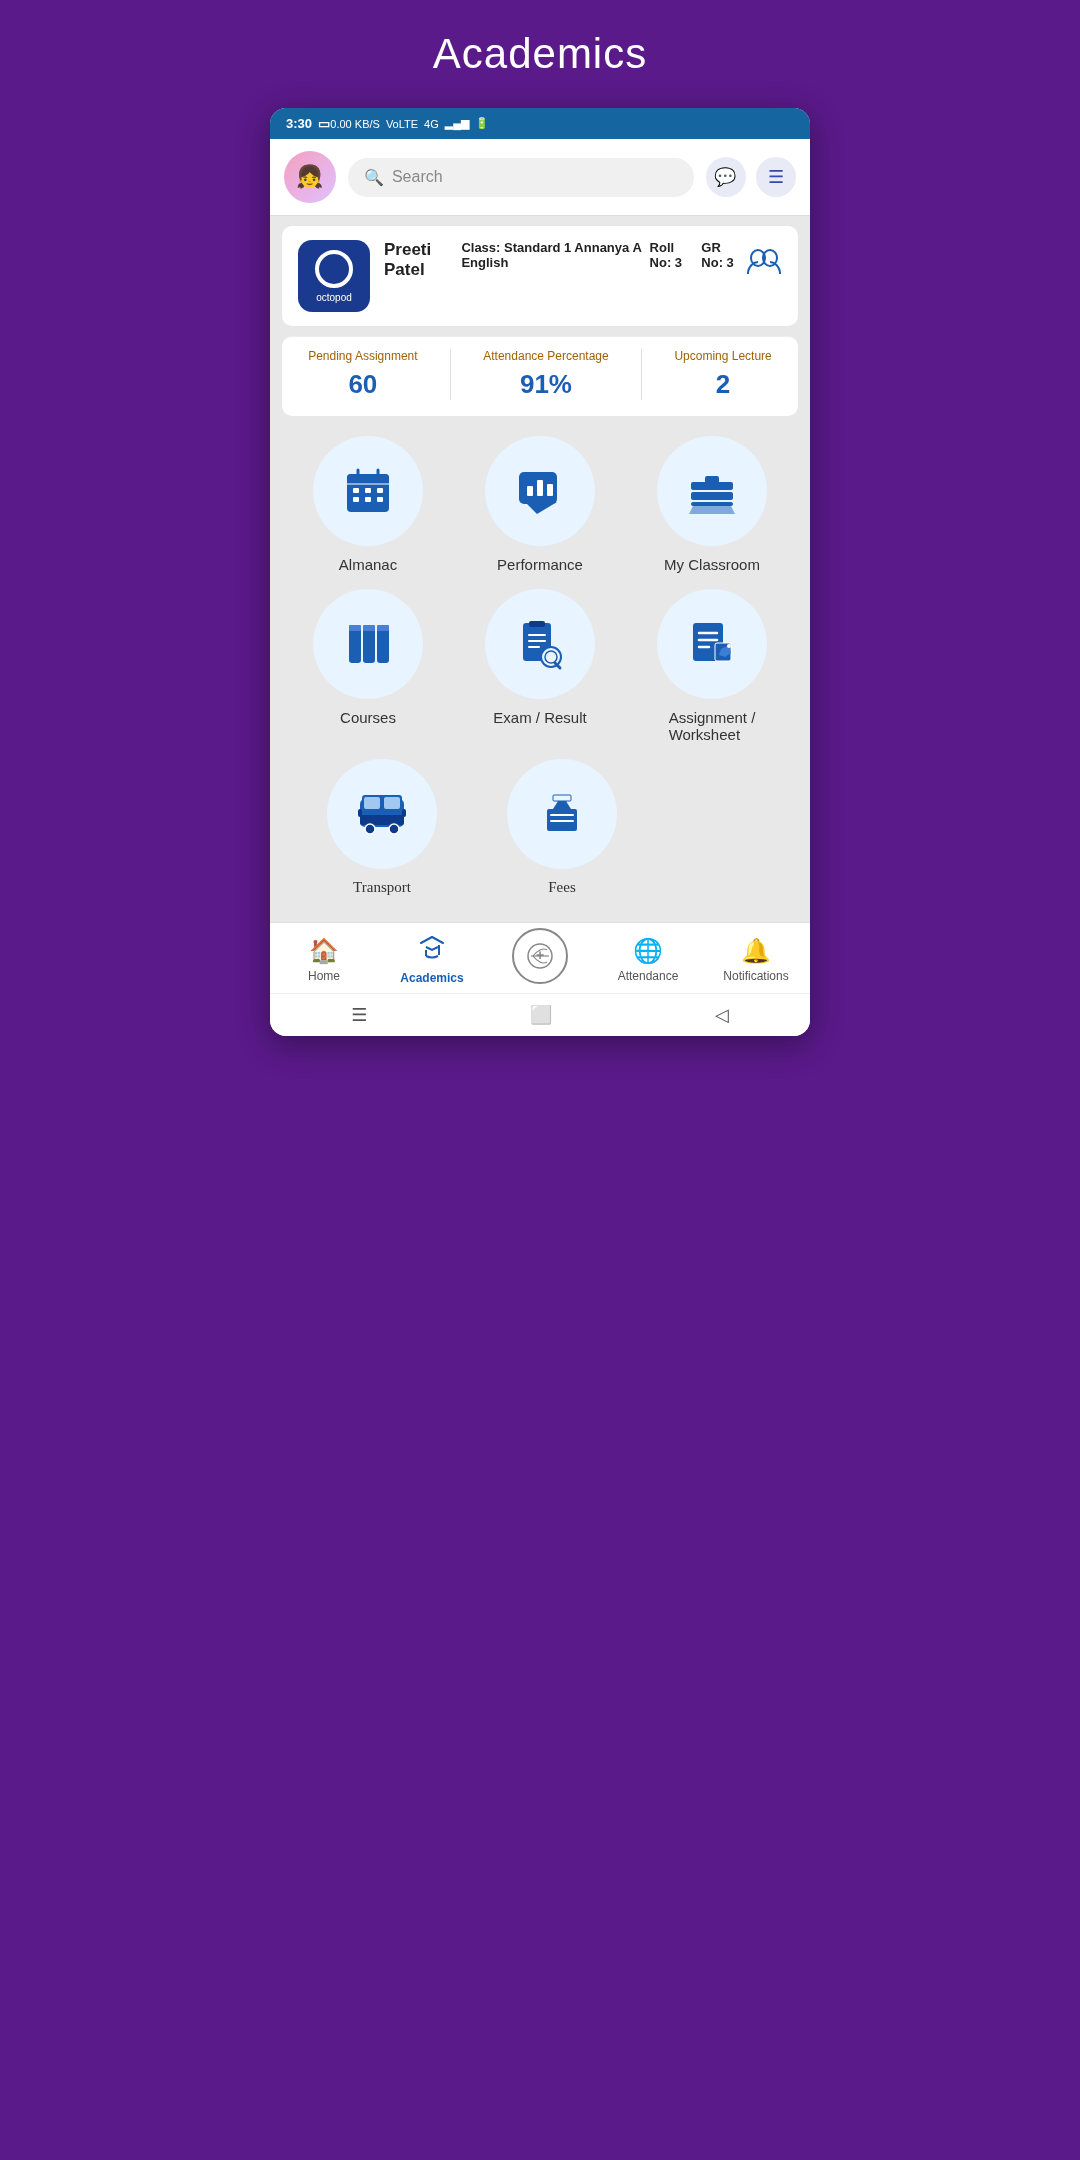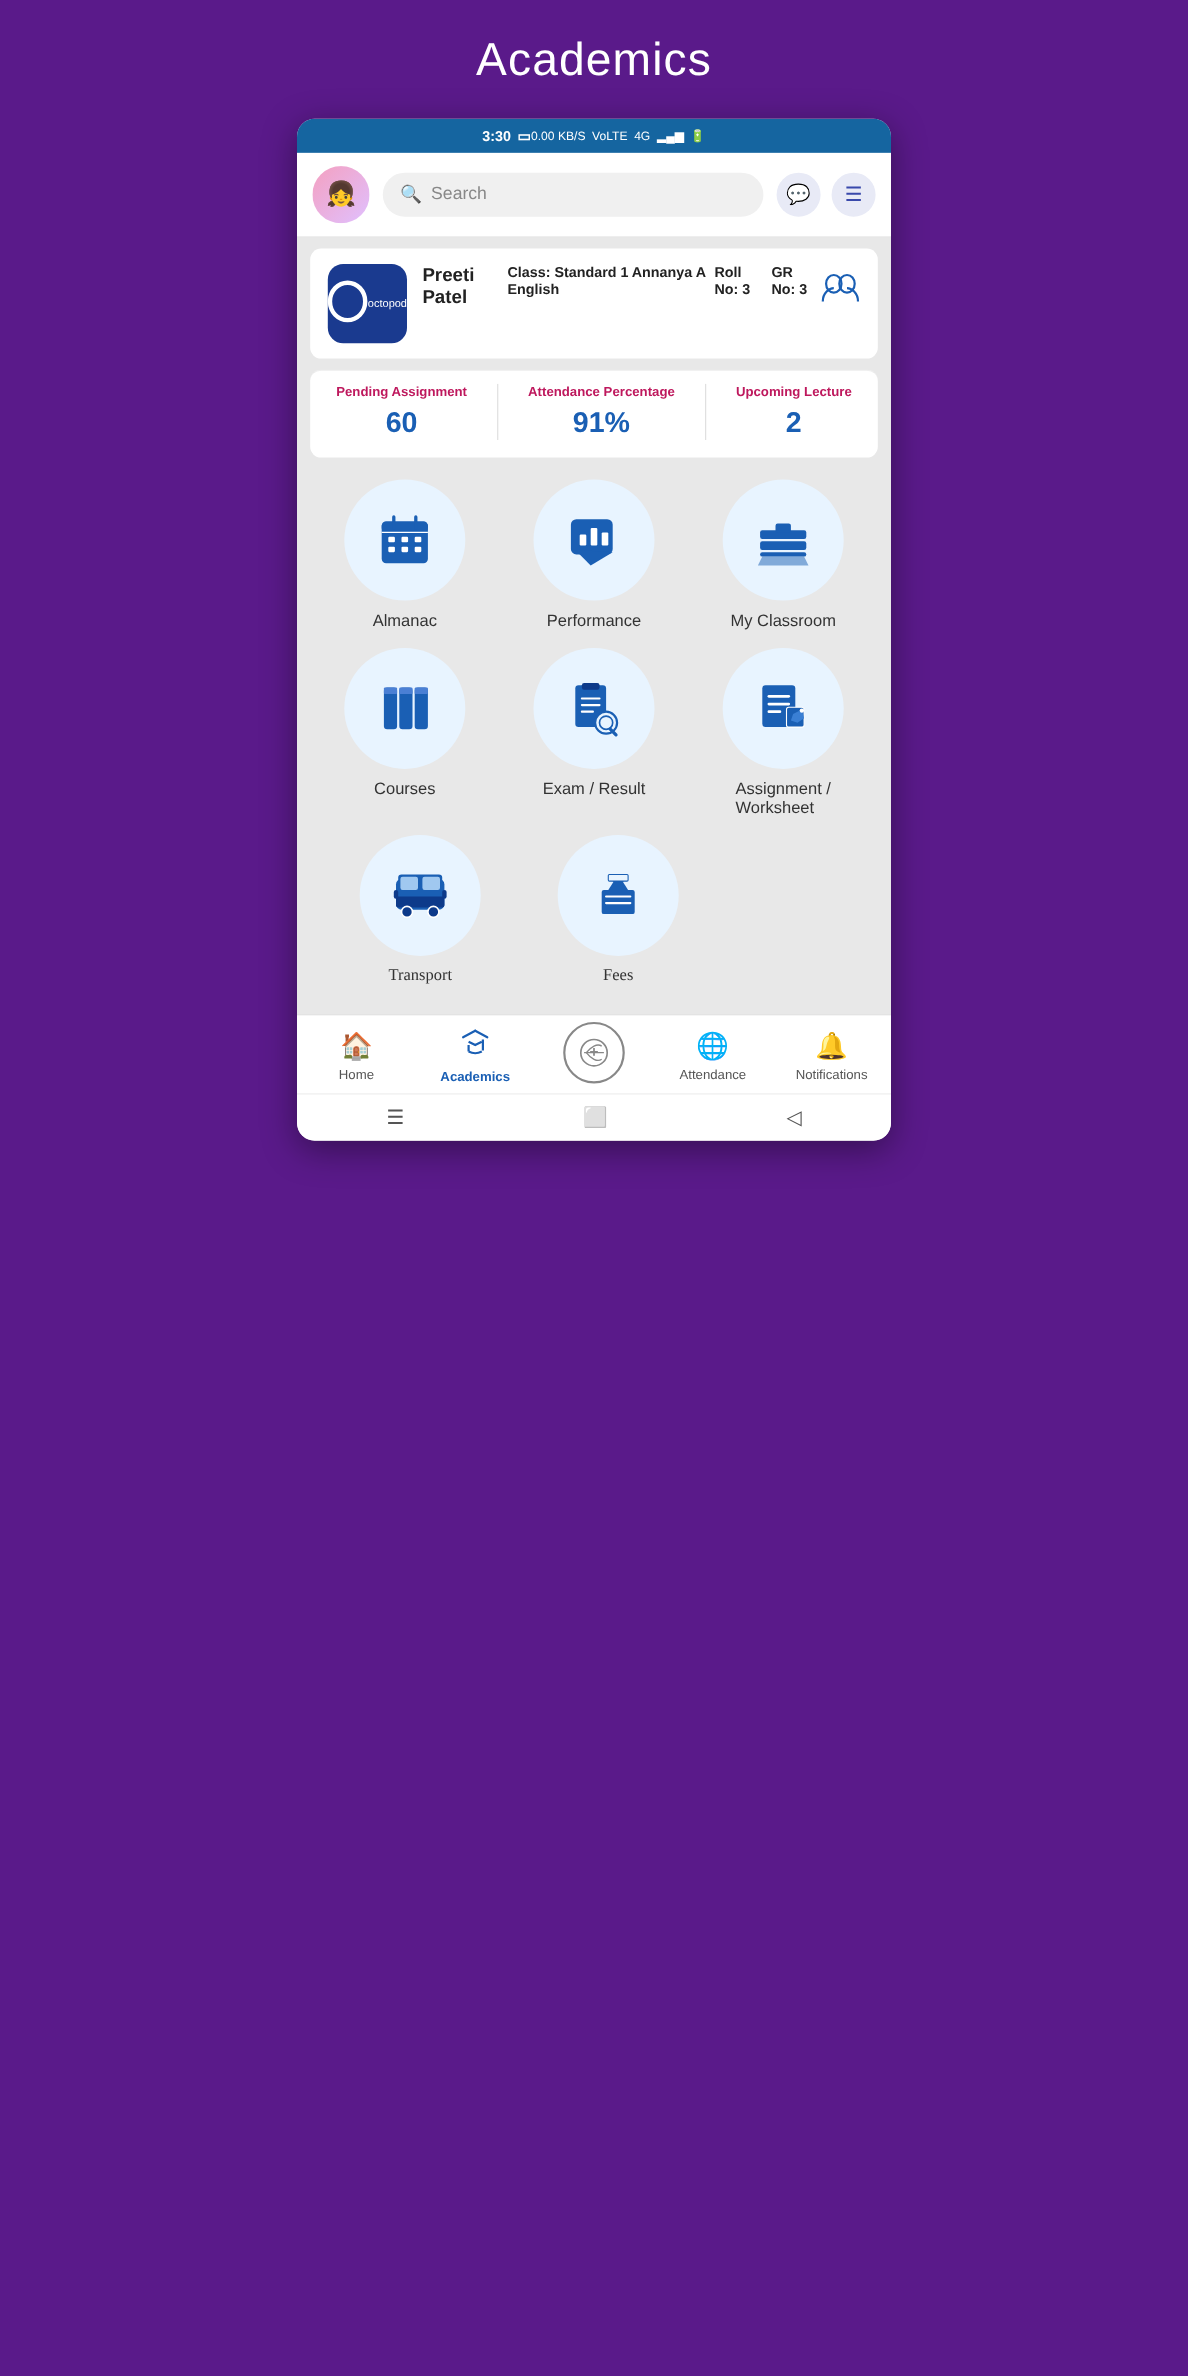--- a/index.html
+++ b/index.html
@@ -25,21 +25,21 @@
       background: #e8e8e8;
       border-radius: 16px;
       overflow: hidden;
       box-shadow: 0 8px 32px rgba(0,0,0,0.4);
     }
     
     .status-bar {
       background: #1565a0;
       color: white;
       display: flex;
-      justify-content: center;
+      justify-content: flex-start;
       align-items: center;
       padding: 8px 16px;
       font-size: 13px;
     }
     .status-left { font-weight: bold; display: flex; align-items: center; gap: 6px; }
     .status-right { display: flex; align-items: center; gap: 6px; font-size: 11px; }
     
     .header {
       background: white;
       display: flex;
@@ -92,21 +92,21 @@
       padding: 14px 16px;
       display: flex;
       align-items: flex-start;
       justify-content: space-between;
     }
     .profile-left { display: flex; gap: 14px; align-items: flex-start; }
     .octopod-logo {
       width: 72px; height: 72px;
       background: #1a3a8f;
       border-radius: 14px;
-      display: flex; flex-direction: row;
+      display: flex; flex-direction: column;
       align-items: center; justify-content: center;
       color: white; font-size: 10px;
       flex-shrink: 0;
     }
     .octopod-ring {
       width: 38px; height: 38px;
       border: 4px solid white;
       border-radius: 50%;
       margin-bottom: 4px;
     }
@@ -119,21 +119,21 @@
     .stats-row {
       background: white;
       display: flex;
       justify-content: space-around;
       padding: 12px 10px 16px;
       margin: 0 12px 10px;
       border-radius: 10px;
       border-top: 1px solid #eee;
     }
     .stat-item { display: flex; flex-direction: column; align-items: center; gap: 6px; }
-    .stat-label { font-size: 12px; color: #be185d; text-align: center; font-weight: bold; }
+    .stat-label { font-size: 12px; color: #a16207; text-align: center; }
     .stat-value { font-size: 26px; font-weight: bold; color: #1a5fb4; }
     .stat-divider { width: 1px; background: #ddd; }
     
     .grid-section {
       background: #e8e8e8;
       padding: 10px 12px;
     }
     .grid-row {
       display: flex;
       justify-content: space-around;

